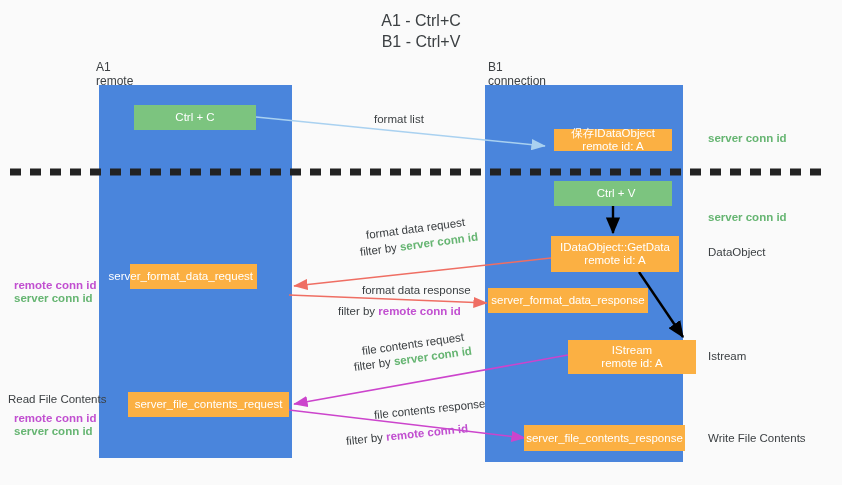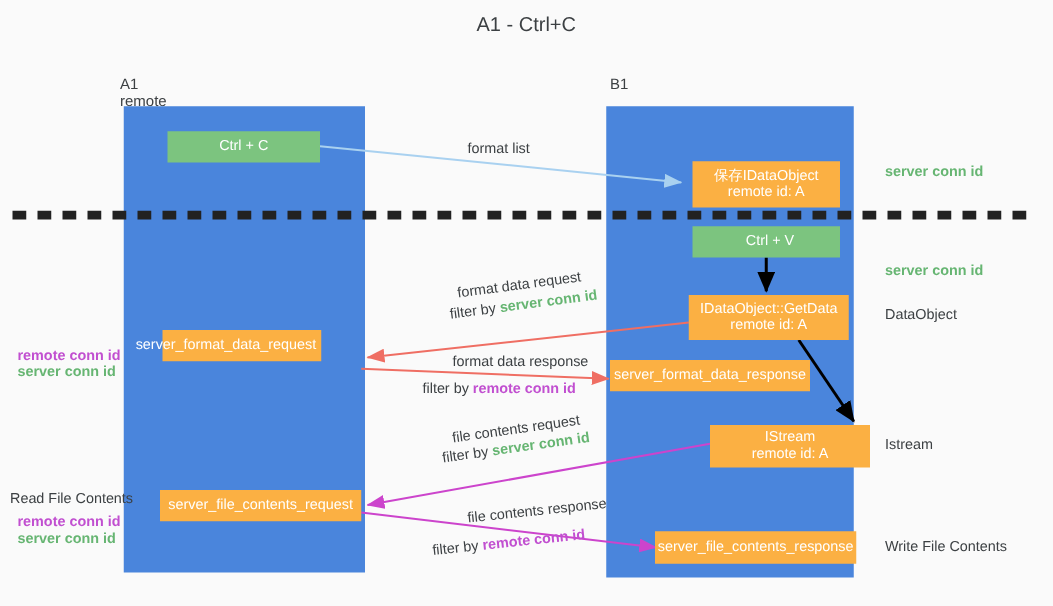--- a/index.html
+++ b/index.html
@@ -53,28 +53,30 @@
   .left-lbl.green{color:#66b572;font-weight:bold;}
   .left-lbl.purple{color:#c14fd0;font-weight:bold;}
 </style>
 </head>
 <body>
 
 <div class="stage">
 
   <div id="title">
     <div>A1 - Ctrl+C</div>
+    <div>B1 - Ctrl+V</div>
   </div>
 
   <div class="col-head" style="left:96px;top:60px;">
     <div>A1</div>
     <div>remote</div>
   </div>
   <div class="col-head" style="left:488px;top:60px;">
     <div>B1</div>
+    <div>connection</div>
   </div>
 
   <div class="lane" style="left:99px;top:85px;width:193px;height:373px;"></div>
   <div class="lane" style="left:485px;top:85px;width:198px;height:377px;"></div>
 
   <svg class="layer" viewBox="0 0 842 485">
     <defs>
       <marker id="ah-blue" markerWidth="9" markerHeight="7" refX="8.5" refY="3.5" orient="auto">
         <polygon points="0 0, 9 3.5, 0 7" fill="#a9d1f0"></polygon>
       </marker>
@@ -103,21 +105,21 @@
 
     <line x1="289" y1="410" x2="525" y2="438" stroke="#cc44cc" stroke-width="1.6" marker-end="url(#ah-mag)"></line>
 
     <line x1="10" y1="172" x2="828" y2="172" stroke="#222222" stroke-width="7" stroke-dasharray="11 9" stroke-linecap="butt"></line>
   </svg>
 
   <div class="node green" style="left:134px;top:105px;width:122px;height:25px;text-align:right;">
     <span>Ctrl + C</span>
   </div>
 
-  <div class="node orange" style="left:554px;top:129px;width:118px;height:37px;">
+  <div class="node orange" style="left:554px;top:129px;width:118px;height:22px;">
     <span>保存IDataObject
 remote id: A</span>
   </div>
 
   <div class="node green" style="left:554px;top:181px;width:118px;height:25px;padding-left:10px;">
     <span>Ctrl + V</span>
   </div>
 
   <div class="node orange" style="left:551px;top:236px;width:128px;height:36px;">
     <span>IDataObject::GetData

